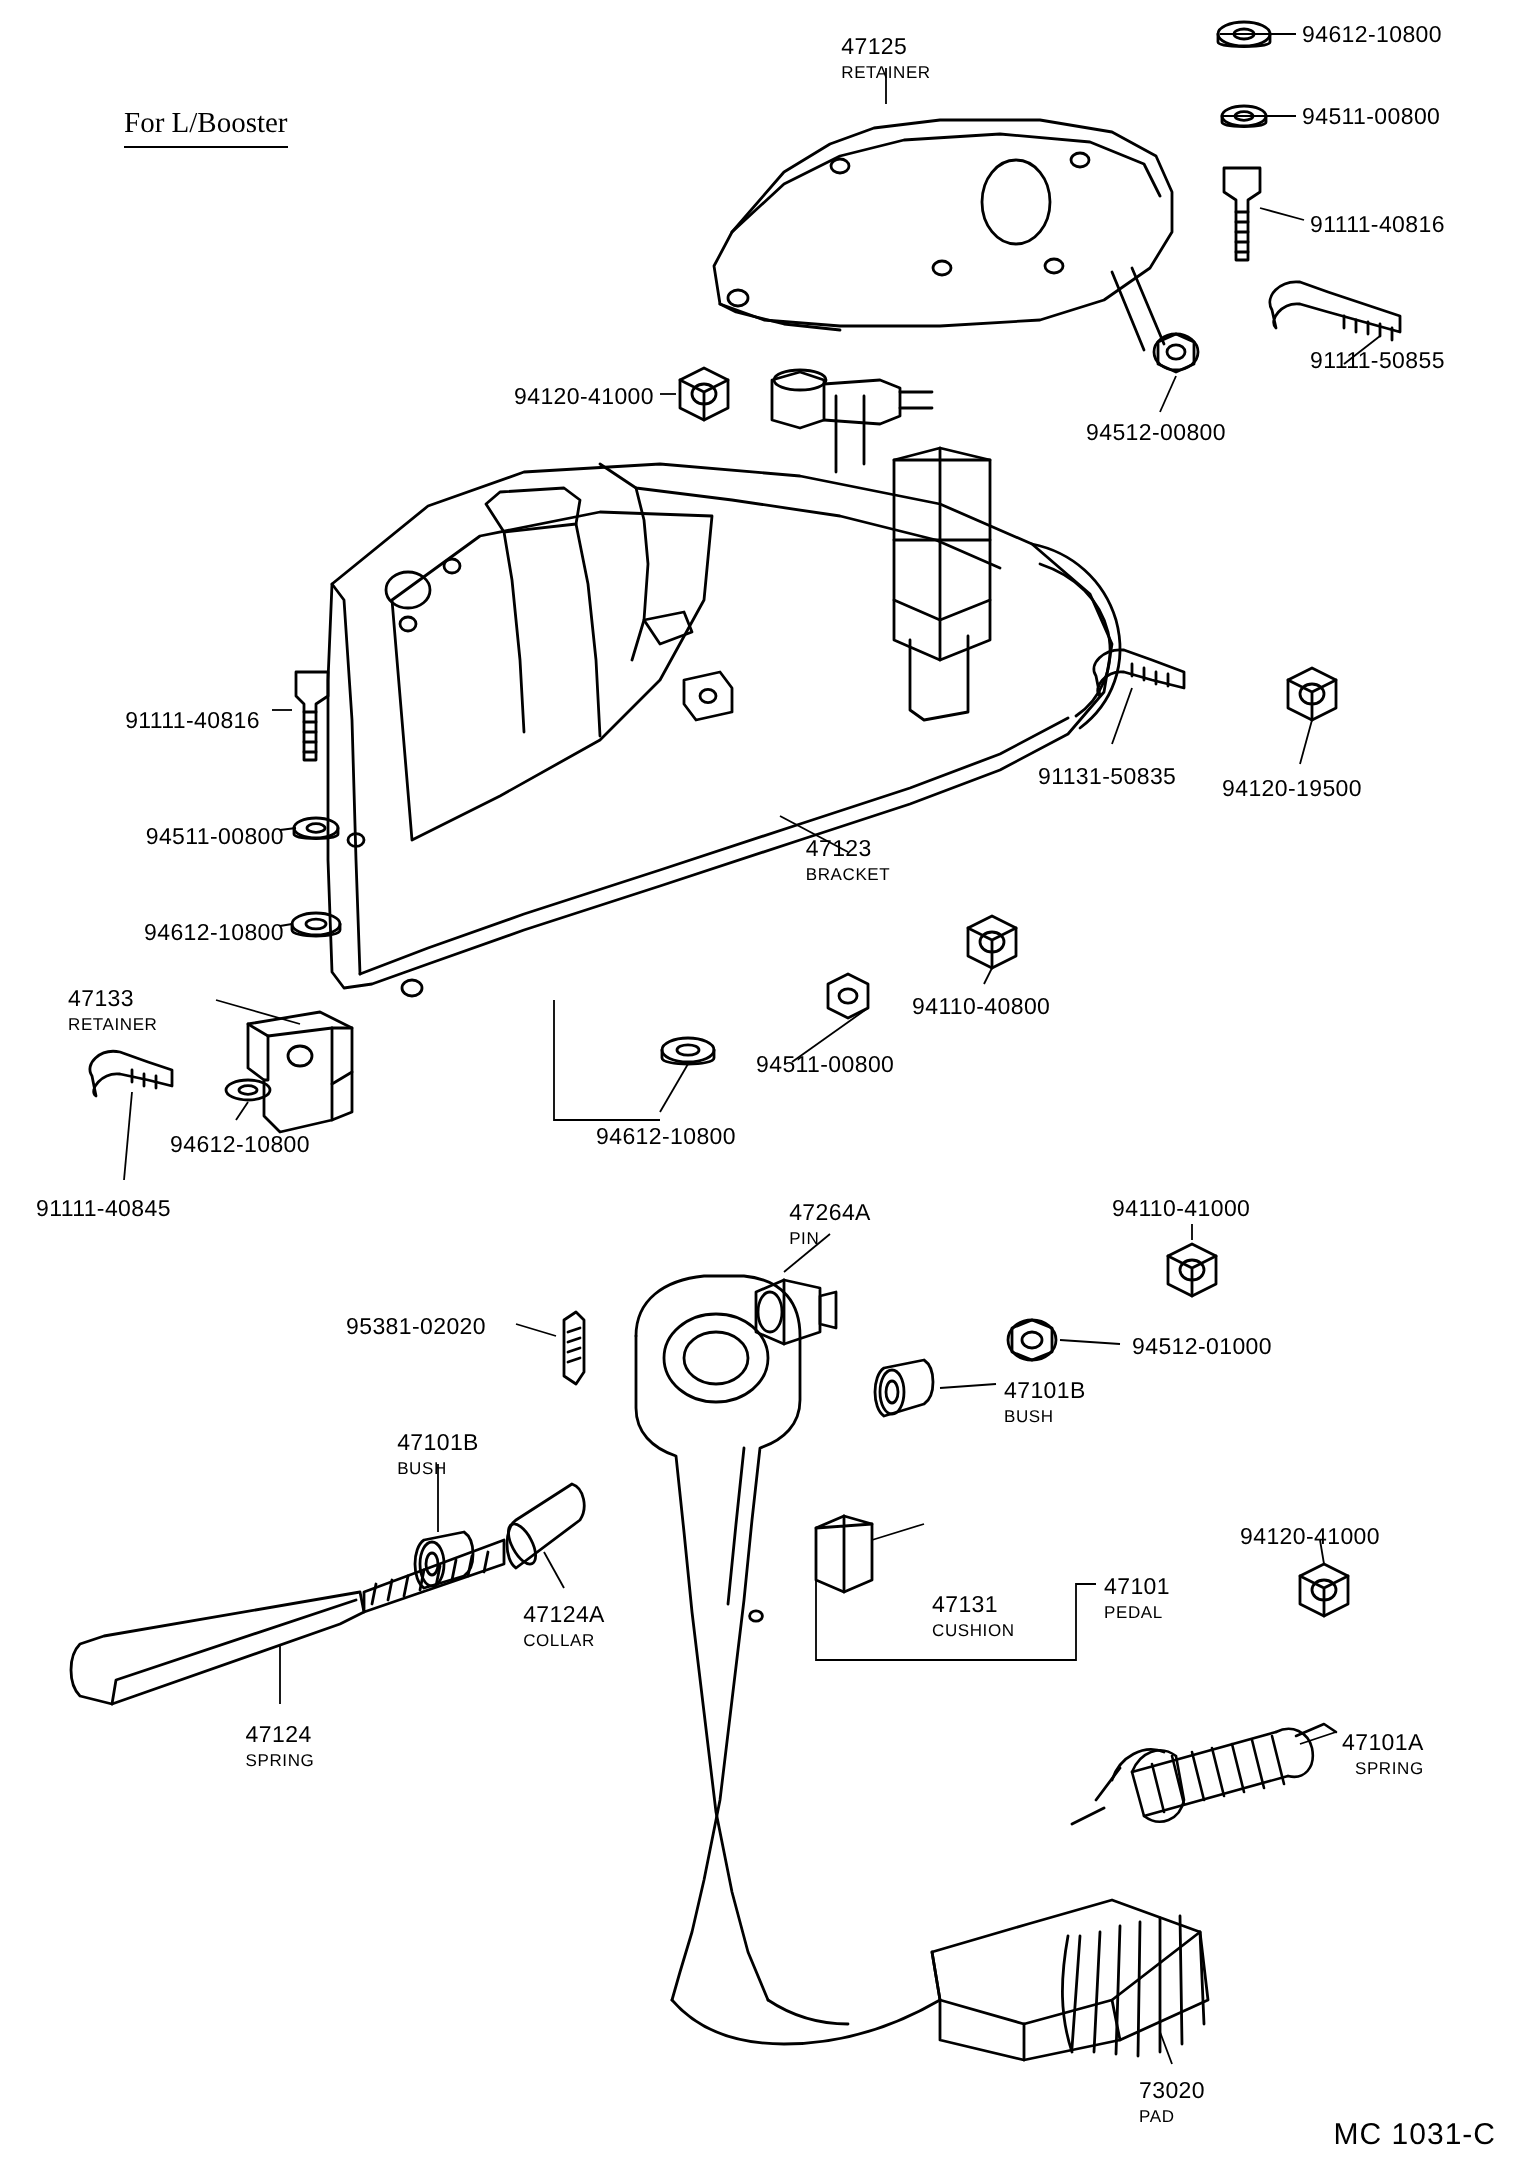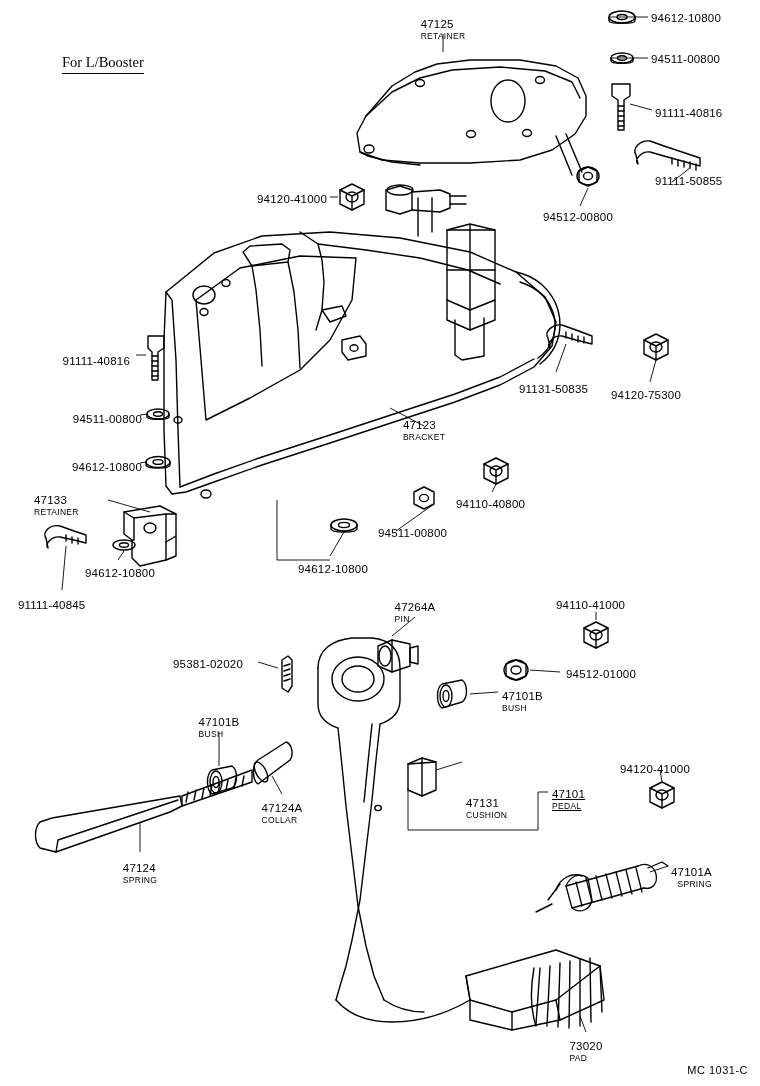--- a/index.html
+++ b/index.html
@@ -43,21 +43,21 @@
     top: 54px;
     font-size: 14.5px;
     font-family: "Liberation Serif", serif;
     border-bottom: 1.3px solid #000;
     padding-bottom: 2px;
   }
   .corner-code {
     position: absolute;
     right: 12px;
     bottom: 10px;
-    font-size: 11px;
+    font-size: 15px;
     letter-spacing: 0.5px;
     font-family: "Liberation Sans", sans-serif;
   }
 </style>
 </head>
 <body>
 
 <div id="sheet">
 
   <svg id="artwork" viewBox="0 0 760 1086">
@@ -298,38 +298,38 @@
   <div id="labels">
       <div class="lbl ctr" style="left: 443px; top: 18px;"><span>47125</span><span class="sub">RETAINER</span></div>
       <div class="lbl" style="left: 651px; top: 12px;"><span>94612-10800</span></div>
       <div class="lbl" style="left: 651px; top: 53px;"><span>94511-00800</span></div>
       <div class="lbl" style="left: 655px; top: 107px;"><span>91111-40816</span></div>
       <div class="lbl" style="left: 655px; top: 175px;"><span>91111-50855</span></div>
       <div class="lbl rgt" style="left: 327px; top: 193px;"><span>94120-41000</span></div>
       <div class="lbl" style="left: 543px; top: 211px;"><span>94512-00800</span></div>
       <div class="lbl rgt" style="left: 130px; top: 355px;"><span>91111-40816</span></div>
       <div class="lbl" style="left: 506px; top: 383px; margin-left: 13px;"><span>91131-50835</span></div>
-      <div class="lbl" style="left: 611px; top: 389px;"><span>94120-75300</span></div>
+      <div class="lbl" style="left: 611px; top: 389px;"><span>94120-19500</span></div>
       <div class="lbl rgt" style="left: 142px; top: 413px;"><span>94511-00800</span></div>
       <div class="lbl ctr" style="left: 424px; top: 419px;"><span>47123</span><span class="sub">BRACKET</span></div>
       <div class="lbl rgt" style="left: 142px; top: 461px;"><span>94612-10800</span></div>
       <div class="lbl" style="left: 456px; top: 498px;"><span>94110-40800</span></div>
       <div class="lbl" style="left: 34px; top: 494px;"><span>47133</span><span class="sub">RETAINER</span></div>
       <div class="lbl" style="left: 378px; top: 527px;"><span>94511-00800</span></div>
       <div class="lbl" style="left: 85px; top: 567px;"><span>94612-10800</span></div>
       <div class="lbl" style="left: 298px; top: 563px;"><span>94612-10800</span></div>
       <div class="lbl" style="left: 18px; top: 599px;"><span>91111-40845</span></div>
       <div class="lbl ctr" style="left: 415px; top: 601px;"><span>47264A</span><span class="sub">PIN</span></div>
       <div class="lbl" style="left: 556px; top: 599px;"><span>94110-41000</span></div>
       <div class="lbl rgt" style="left: 243px; top: 658px;"><span>95381-02020</span></div>
       <div class="lbl" style="left: 566px; top: 668px;"><span>94512-01000</span></div>
       <div class="lbl" style="left: 502px; top: 690px;"><span>47101B</span><span class="sub">BUSH</span></div>
       <div class="lbl ctr" style="left: 219px; top: 716px;"><span>47101B</span><span class="sub">BUSH</span></div>
       <div class="lbl" style="left: 466px; top: 758px; margin-top: 39px;"><span>47131</span><span class="sub">CUSHION</span></div>
-      <div class="lbl" style="left: 552px; top: 788px; text-decoration: underline;"><span>47101</span><span class="sub">PEDAL</span></div>
+      <div class="lbl" style="left: 552px; top: 788px;"><span>47101</span><span class="sub">PEDAL</span></div>
       <div class="lbl" style="left: 620px; top: 763px;"><span>94120-41000</span></div>
       <div class="lbl ctr" style="left: 282px; top: 802px;"><span>47124A</span><span class="sub">COLLAR</span></div>
       <div class="lbl" style="left: 671px; top: 866px; text-align: right;"><span>47101A</span><span class="sub">SPRING</span></div>
       <div class="lbl ctr" style="left: 140px; top: 862px;"><span>47124</span><span class="sub">SPRING</span></div>
       <div class="lbl ctr" style="left: 586px; top: 1040px;"><span>73020</span><span class="sub">PAD</span></div>
     </div>
 
   <div class="corner-code">MC 1031-C</div>
 </div>
 

